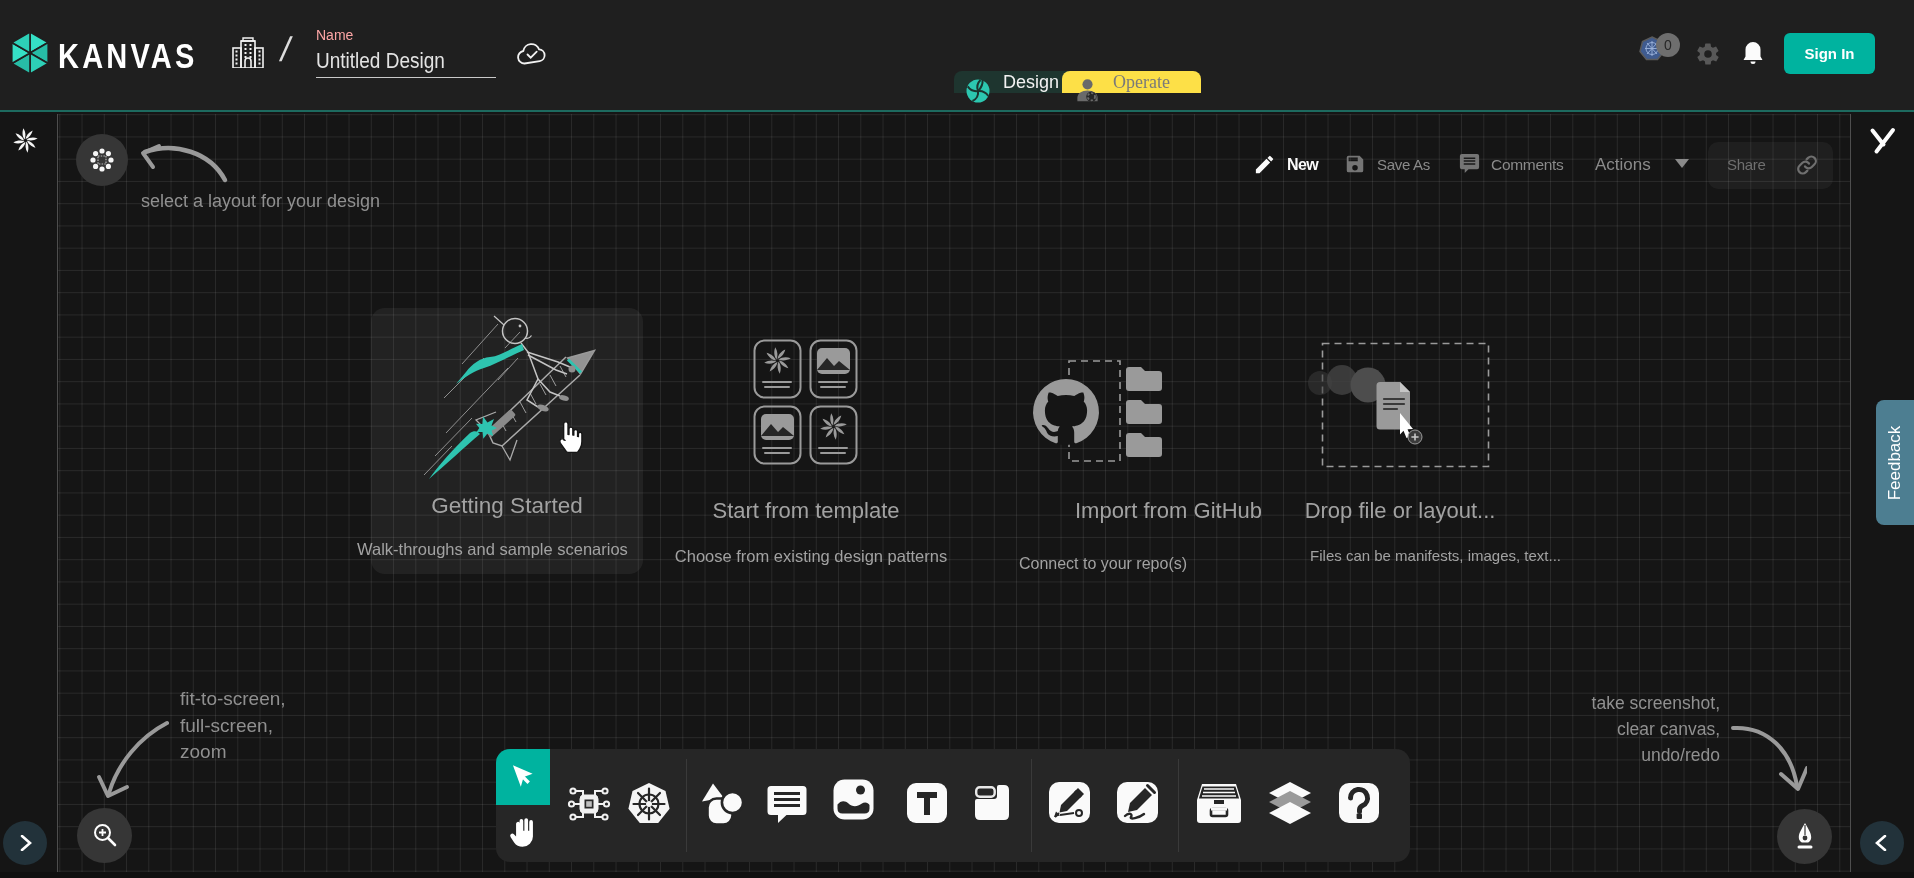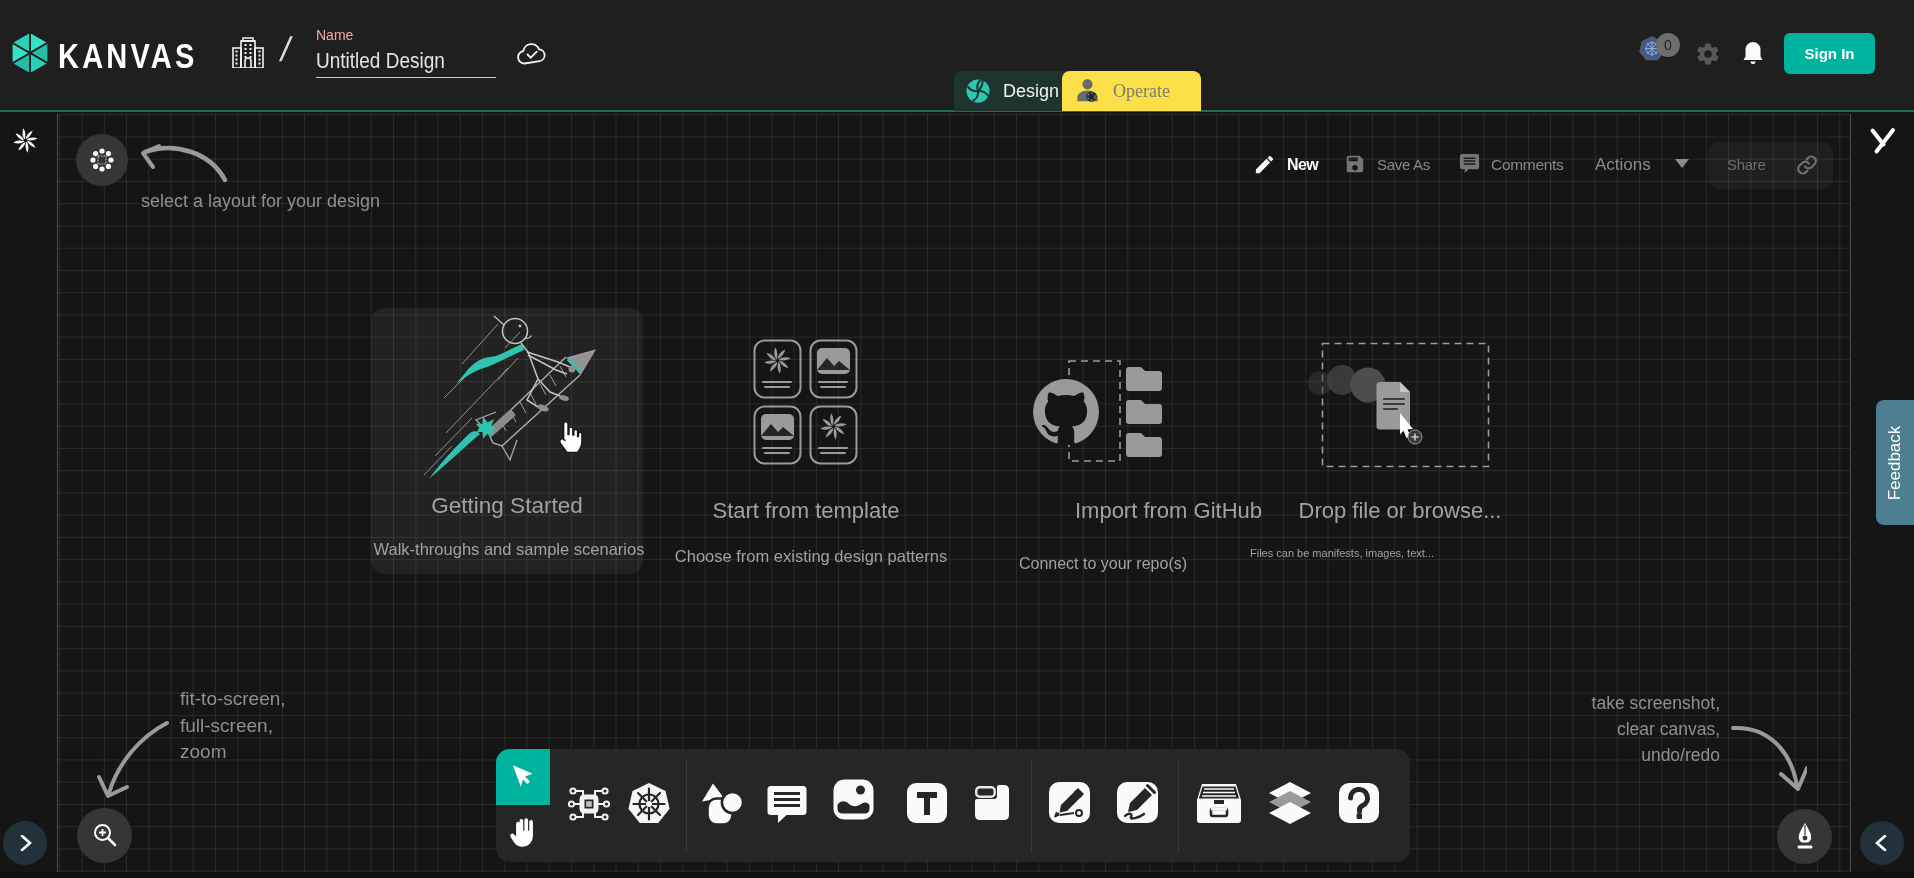--- a/index.html
+++ b/index.html
@@ -11,21 +11,21 @@
   #logo { position:absolute; left:11px; top:32px; }
   #wordmark { position:absolute; left:58px; top:37px; color:#fff; font-size:29px; font-weight:bold; letter-spacing:3.2px; transform:scaleY(1.18); transform-origin:top; }
   #bldg { position:absolute; left:232px; top:37px; }
   #slash { position:absolute; left:281px; top:30px; color:#ddd; font-size:34px; font-weight:300; transform:skewX(-10deg); }
   #namelbl { position:absolute; left:316px; top:27px; color:#fca5a5; font-size:14px; }
   #nameval { position:absolute; left:316px; top:49px; color:#e3e3e3; font-size:19px; transform:scaleY(1.12); transform-origin:top; }
   #nameline { position:absolute; left:316px; top:77px; width:180px; height:1px; background:#c9c9c9; }
   #cloud { position:absolute; left:517px; top:42px; }
   
   #tabs { position:absolute; left:954px; top:71px; height:39px; }
-  .tab { position:absolute; top:0; height:40px; border-radius:8px 8px 0 0; display:flex; align-items:center; }
+  .tab { position:absolute; top:0; height:22px; border-radius:8px 8px 0 0; display:flex; align-items:center; }
   #tab-design { left:0; width:125px; background:#1e352f; }
   #tab-operate { left:108px; width:139px; background:#fde047;font-family:Liberation Serif, serif; }
   #tab-design span { color:#f2f2f2; font-size:18px; margin-left:49px; }
   #tab-operate span { color:#7a7a7a; font-size:18px; margin-left:51px; }
   
   #signin { position:absolute; left:1784px; top:33px; width:91px; height:41px; background:#00B39F; border-radius:6px; color:#fff; font-size:15px; font-weight:bold; text-align:center; line-height:41px; }
   
   #canvas { position:absolute; left:0; top:110px; width:1914px; height:762px; background:#151515; border-top:2px solid #1d6a5f; }
   #grid { position:absolute; left:57px; top:2px; width:1794px; height:760px;
     background-image:
@@ -260,21 +260,21 @@
     <ellipse cx="164" cy="98" rx="5" ry="2.6" fill="#8f8f8f" stroke="none" transform="rotate(15 164 98)"></ellipse>
   </g>
 
   <path d="M122 44 C 108 50, 100 56, 90 57 C 80 58, 72 64, 66 72 L 56 84 C 65 77, 74 71, 84 68 C 97 64, 112 55, 124 50 z" fill="#2ec4b0"></path>
 </svg>
 
 <svg class="abs" style="left:553px;top:420px;" width="31" height="36" viewBox="0 0 25 29" fill="#fff" stroke="#161616" stroke-width="1.1" stroke-linejoin="round">
   <path d="M8.6 3.2 A1.75 1.75 0 0 1 12.1 3.2 L12.1 11.6 L12.9 11.7 L12.9 7.3 A1.55 1.55 0 0 1 16.0 7.3 L16.0 12.1 L16.8 12.2 L16.8 9.1 A1.5 1.5 0 0 1 19.8 9.1 L19.8 13.2 L20.5 13.35 L20.5 11.3 A1.4 1.4 0 0 1 23.3 11.3 L23.3 17.3 C23.3 19.8 22.8 21.6 21.7 23.2 L20.2 25.4 C19.9 25.9 19.4 26.1 18.9 26.1 L12.1 26.1 C11.6 26.1 11.1 25.9 10.8 25.5 L6.6 19.6 C4.6 17.3 5.6 15.2 7.4 15.2 C8.3 15.2 9.1 15.6 9.8 16.4 L8.6 16.0 z"></path>
 </svg>
 <div class="abs" style="left:371px;top:493px;width:272px;text-align:center;color:#a2a2a2;font-size:22.5px;">Getting Started</div>
-<div class="abs" style="left:357px;top:540px;width:304px;text-align:center;color:#a2a2a2;font-size:16.5px;">Walk-throughs and sample scenarios</div>
+<div class="abs" style="left:357px;top:540px;width:304px;color:#a2a2a2;font-size:16.5px;">Walk-throughs and sample scenarios</div>
 
 <svg class="abs" style="left:753px;top:339px;" width="106" height="126" viewBox="0 0 106 126">
   <g fill="none" stroke="#9a9a9a" stroke-width="2">
     <rect x="1.5" y="1.5" width="46" height="57" rx="10"></rect>
     <rect x="57.5" y="1.5" width="46" height="57" rx="10"></rect>
     <rect x="1.5" y="67.5" width="46" height="57" rx="10"></rect>
     <rect x="57.5" y="67.5" width="46" height="57" rx="10"></rect>
   </g>
   <g stroke="#9a9a9a" stroke-width="2" stroke-linecap="round">
     <path d="M10 43 h28 M12 48 h24"></path>
@@ -318,22 +318,22 @@
   <circle cx="63" cy="45" r="17.5" fill="#4d4d4d"></circle>
   <path fill="#9a9a9a" d="M75 42 h20 l10 10 v34 a3.5 3.5 0 0 1 -3.5 3.5 h-26.5 a3.5 3.5 0 0 1 -3.5 -3.5 v-40.5 a3.5 3.5 0 0 1 3.5 -3.5 z"></path>
   <path fill="#c6c6c6" d="M95 42 l10 10 h-10 z"></path>
   <g stroke="#3a3a3a" stroke-width="2.2" stroke-linecap="round">
     <path d="M79 59 h20 M79 64 h20 M79 69 h13"></path>
   </g>
   <path d="M95 73 l13 16 -5.5 0.3 3 7 -4 1.8 -3 -7.3 -3.5 3.6 z" fill="#fff"></path>
   <circle cx="110" cy="97" r="7" fill="#3c3c3c" stroke="#9a9a9a" stroke-width="1"></circle>
   <path d="M110 93.4 v7.2 M106.4 97 h7.2" stroke="#c9c9c9" stroke-width="1.6"></path>
 </svg>
-<div class="abs" style="left:1240px;top:498px;width:320px;text-align:center;color:#a2a2a2;font-size:22px;">Drop file or browse...</div>
-<div class="abs" style="left:1182px;top:547px;width:320px;text-align:center;color:#a2a2a2;font-size:11px;">Files can be manifests, images, text...</div>
+<div class="abs" style="left:1240px;top:498px;width:320px;text-align:center;color:#a2a2a2;font-size:22px;">Drop file or layout...</div>
+<div class="abs" style="left:1241px;top:547px;width:320px;text-align:right;color:#a2a2a2;font-size:15px;">Files can be manifests, images, text...</div>
 <div id="feedback">
     <span>Feedback</span>
   </div>
 
 <div class="abs" id="toolbar" style="left:496px;top:749px;width:914px;height:113px;background:#262626;border-radius:14px;">
   <div class="abs" style="left:0;top:0;width:54px;height:56px;background:#00B39F;border-radius:14px 0 0 0;">
     <svg width="27" height="27" viewBox="0 0 24 24" fill="#fff" style="position:absolute;left:13px;top:14px;">
       <path d="M3.5 2 L21 9.5 L13 12.5 L10.5 21 z"></path>
       <path d="M12 12 L17.5 17.5" stroke="#fff" stroke-width="3"></path>
     </svg>

